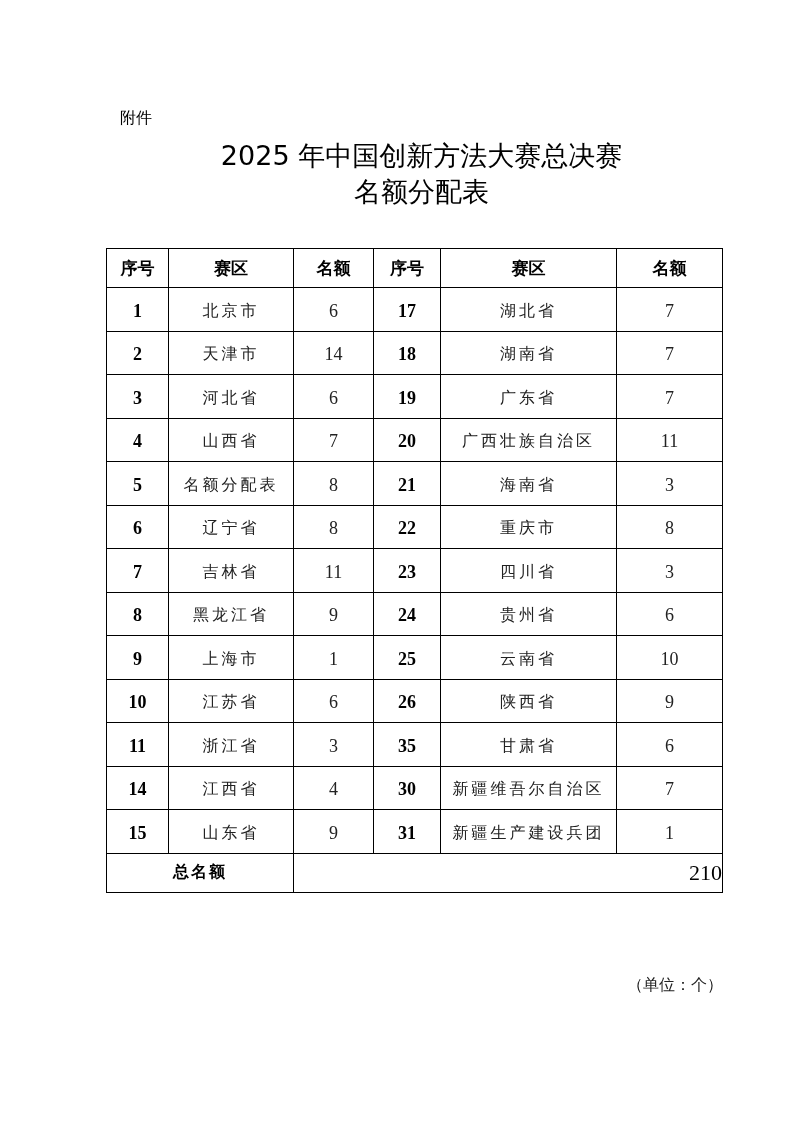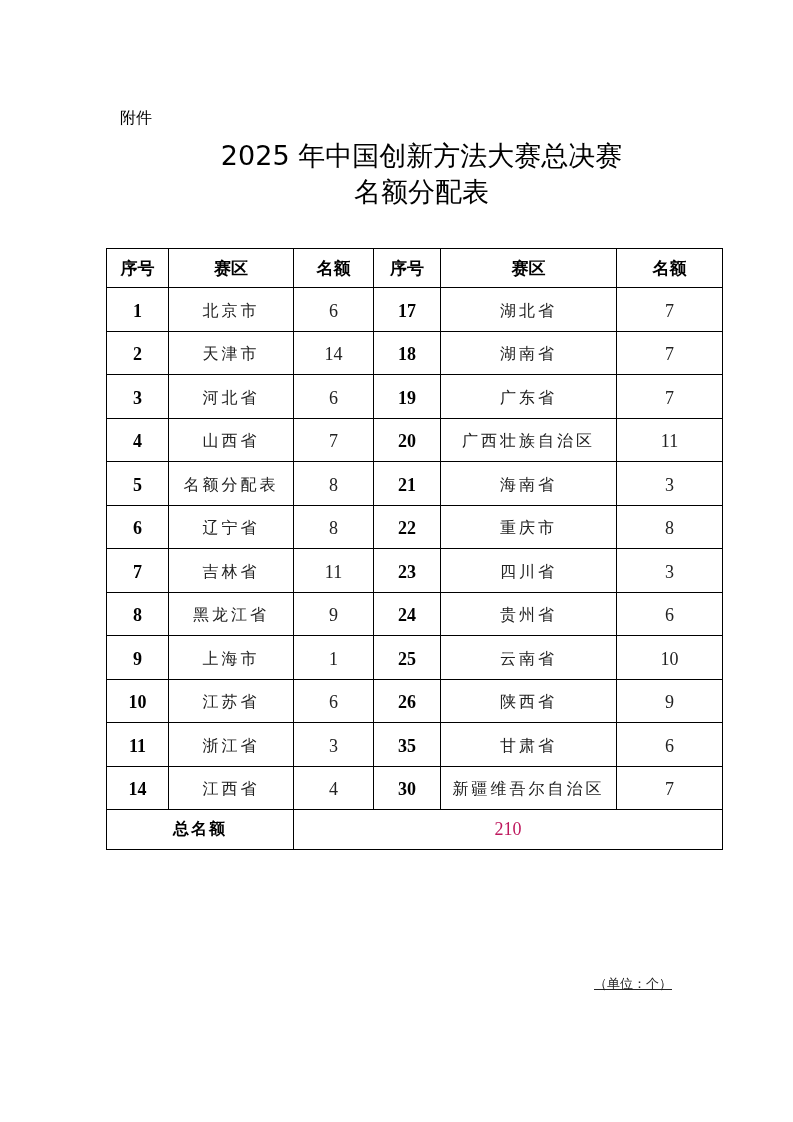--- a/index.html
+++ b/index.html
@@ -8,22 +8,22 @@
   .title { position: absolute; left: 0; width: 843px; text-align: center; font-family: "DejaVu Sans", sans-serif; font-size: 27px; line-height: 36px; }
   .title1 { top: 138px; }
   .title2 { top: 174px; }
   table { position: absolute; left: 106px; top: 248px; border-collapse: collapse; table-layout: fixed; width: 616px; }
   td, th { border: 1.3px solid #000; text-align: center; vertical-align: middle; padding: 0; height: 38.5px; }
   th { font-family: "DejaVu Sans", sans-serif; font-weight: bold; font-size: 17px; height: 38px; }
   td.seq { font-family: "Liberation Serif", serif; font-weight: bold; font-size: 18px; padding-top: 4px; }
   td.region { font-family: "DejaVu Serif", serif; font-size: 16px; letter-spacing: 3px; color: #222; padding-top: 4px; }
   td.quota { font-family: "Liberation Serif", serif; font-size: 18px; color: #222; padding-top: 4px; }
   td.total-label { font-family: Liberation Mono, monospace; font-weight: bold; font-size: 16px; letter-spacing: 2px; }
-  td.total-value { font-family: "Liberation Serif", serif; font-size: 18px; color: #be185d; }
-  .unit { position: absolute; left: 594px; top: 975px; font-family: "DejaVu Serif", serif; font-size: 13px; color: #222; text-decoration: underline; }
+  td.total-value { font-family: "Liberation Serif", serif; font-size: 22px; color: #000000; text-align: right; }
+  .unit { position: absolute; left: 627px; top: 975px; font-family: "DejaVu Serif", serif; font-size: 16px; color: #222; }
 </style>
 </head>
 <body>
 
 <div class="attach">附件</div>
 <div class="title title1">2025 年中国创新方法大赛总决赛</div>
 <div class="title title2">名额分配表</div>
 
 <table>
   <colgroup>
@@ -134,20 +134,28 @@
         <td class="quota">6</td>
       </tr>
       <tr>
         <td class="seq">14</td>
         <td class="region">江西省</td>
         <td class="quota">4</td>
         <td class="seq">30</td>
         <td class="region">新疆维吾尔自治区</td>
         <td class="quota">7</td>
       </tr>
+      <tr>
+        <td class="seq">15</td>
+        <td class="region">山东省</td>
+        <td class="quota">9</td>
+        <td class="seq">31</td>
+        <td class="region">新疆生产建设兵团</td>
+        <td class="quota">1</td>
+      </tr>
     </tbody>
   <tfoot>
     <tr>
       <td colspan="2" class="total-label">总名额</td>
       <td colspan="4" class="total-value">210</td>
     </tr>
   </tfoot>
 </table>
 
 <div class="unit">（单位：个）</div>

